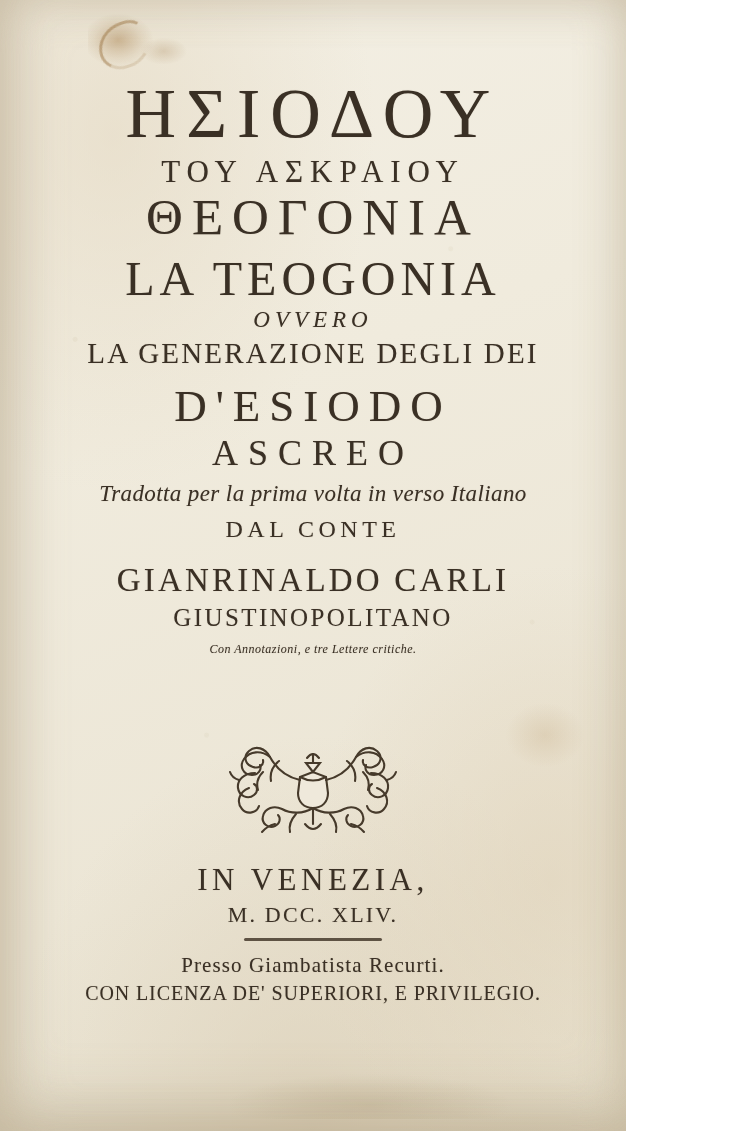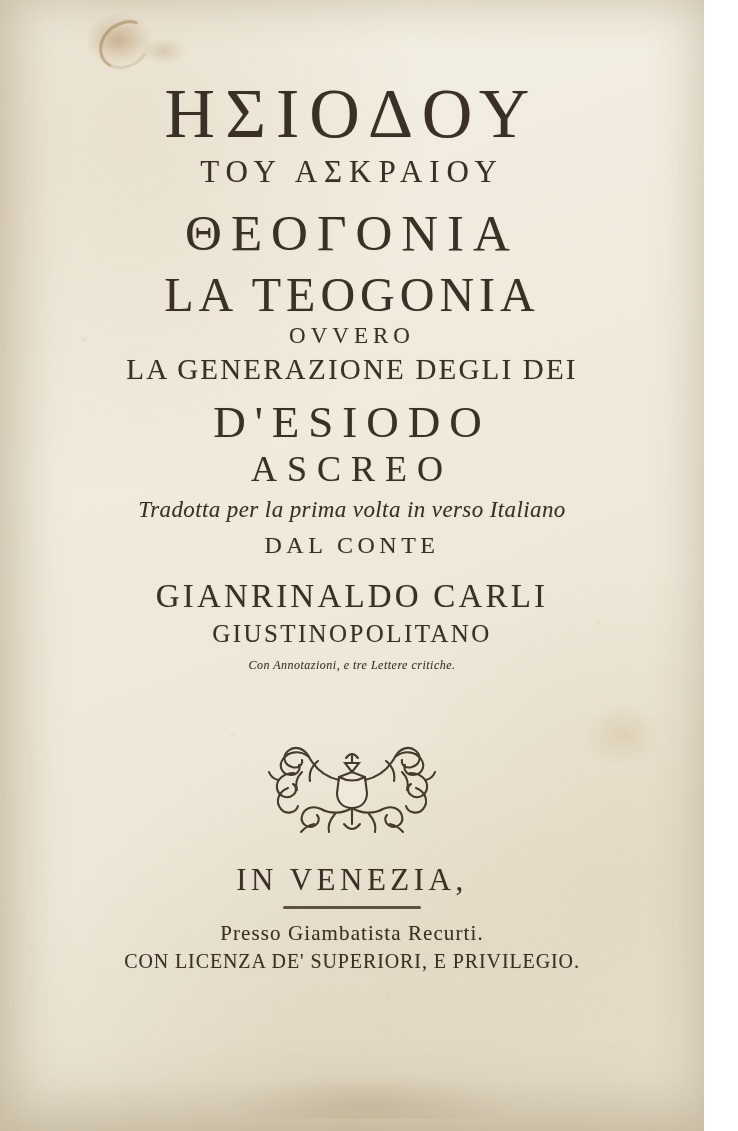--- a/index.html
+++ b/index.html
@@ -10,21 +10,21 @@
   body {
     width: 738px;
     height: 1131px;
     overflow: hidden;
     font-family: "Liberation Serif", serif;
   }
 
   
   #page {
     position: relative;
-    width: 704px;
+    width: 626px;
     height: 1131px;
     background:
       radial-gradient(ellipse 60% 45% at 18% 12%, rgba(226,214,190,0.55) 0%, rgba(226,214,190,0) 70%),
       radial-gradient(ellipse 55% 40% at 88% 78%, rgba(222,208,182,0.55) 0%, rgba(222,208,182,0) 70%),
       radial-gradient(ellipse 70% 50% at 50% 100%, rgba(216,203,178,0.6) 0%, rgba(216,203,178,0) 70%),
       linear-gradient(160deg, #f3efe4 0%, #f0ebdd 35%, #ece6d6 70%, #e7e0cd 100%);
     color: #3b3227;
     overflow: hidden;
   }
   
@@ -109,35 +109,36 @@
     font-size: 70px;
     letter-spacing: 10px;
     line-height: 1.02;
     font-weight: 400;
     margin-bottom: 6px;
   }
   .greek-sub {
     font-size: 31px;
     letter-spacing: 7px;
     line-height: 1.1;
-    margin-bottom: 16px;
+    margin-bottom: 0;
   }
   .greek-theog {
     font-size: 51px;
     letter-spacing: 9px;
     line-height: 1.1;
     margin-bottom: 6px;
   }
   .ital-title {
     font-size: 48px;
     letter-spacing: 5px;
     line-height: 1.12;
     margin-bottom: 2px;
   }
   .ovvero {
+    font-style: italic;
     font-size: 23px;
     letter-spacing: 5px;
     margin-bottom: 4px;
   }
   .generazione {
     font-size: 29px;
     letter-spacing: 2.2px;
     margin-bottom: 12px;
   }
   .desiodo {
@@ -297,19 +298,20 @@
         <path d="M56 52 q-7-2 -9-8"></path>
         <path d="M204 52 q7-2 9-8"></path>
         <path d="M92 96 q-8 2 -13 8"></path>
         <path d="M168 96 q8 2 13 8"></path>
       </g>
     </svg>
   </div>
 
   <div id="imprint">
     <span class="ln venezia">IN VENEZIA,</span>
+    <span class="ln year">M. DCC. XLIV.</span>
     <div class="rule"></div>
     <span class="ln presso">Presso Giambatista Recurti.</span>
     <span class="ln licenza">CON LICENZA DE' SUPERIORI, E PRIVILEGIO.</span>
   </div>
 
   <div id="edges"></div>
 </div>
 
 </body></html>

